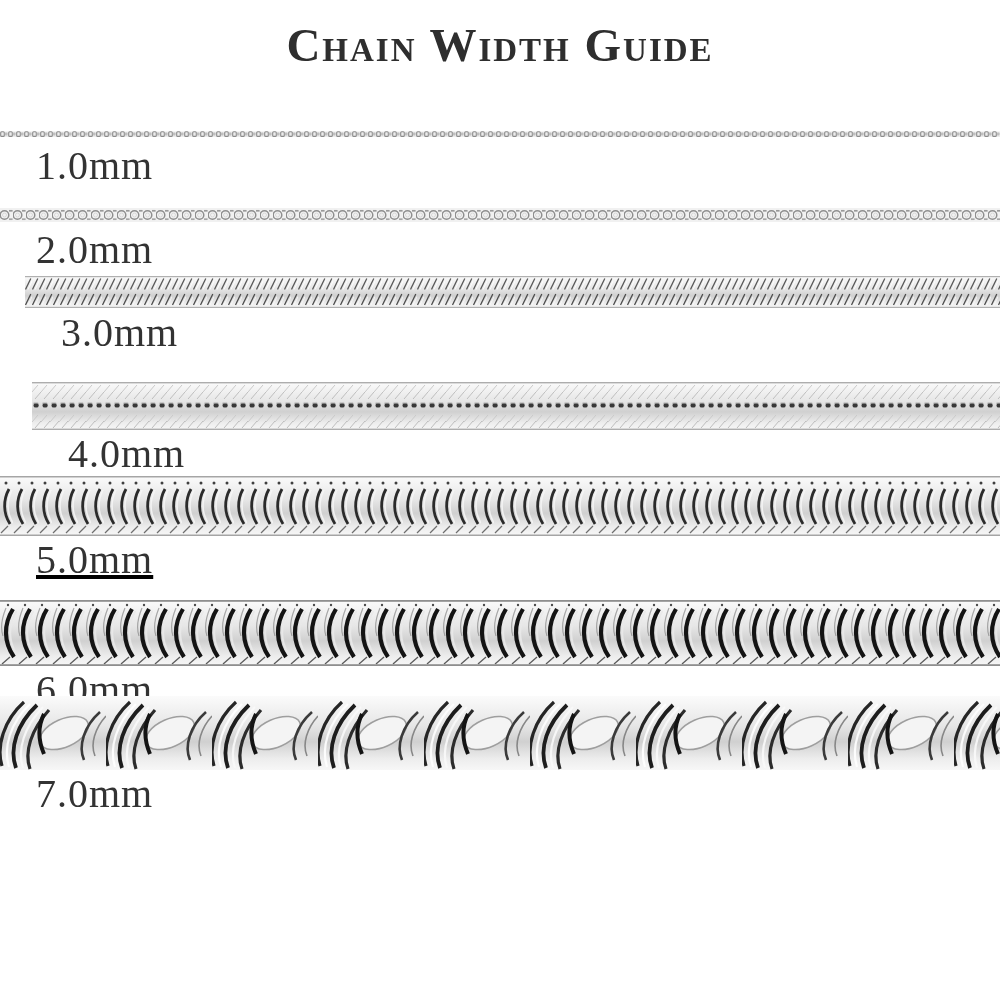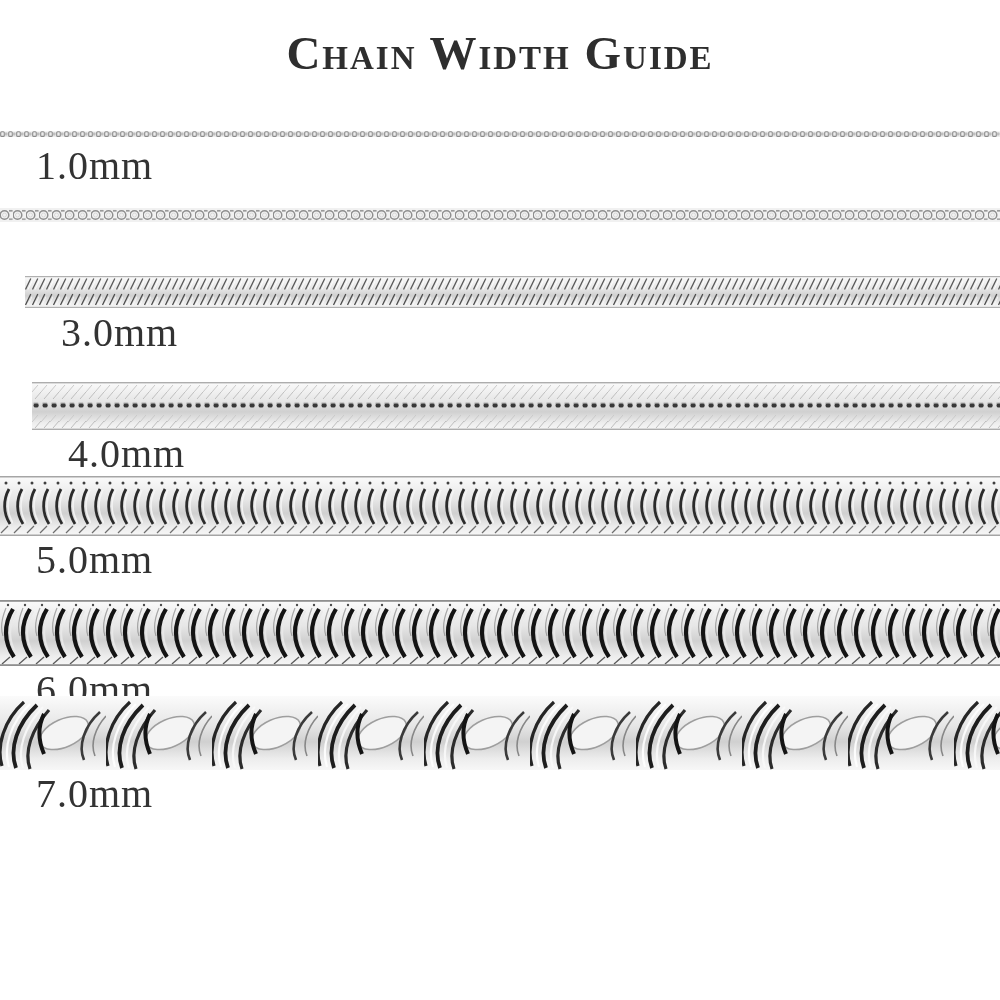--- a/index.html
+++ b/index.html
@@ -9,42 +9,42 @@
     height: 1000px;
     background: #ffffff;
     overflow: hidden;
     font-family: "Liberation Serif", "DejaVu Serif", serif;
   }
   .title {
     position: absolute;
     top: 14px;
     left: 0;
     right: 0;
-    margin: 12px;
+    margin: 4px;
     text-align: center;
     font-size: 47px;
     font-weight: 600;
     font-variant: small-caps;
     letter-spacing: 2px;
     color: #2e2e2e;
   }
   .row { position: absolute; left: 0; width: 1000px; }
   .row .chain { display: block; width: 1000px; }
   .size-label {
     margin: 4px 0 0 36px;
     font-size: 40px;
     line-height: 1;
     letter-spacing: 1px;
     color: #333333;
   }
   .r1 { top: 126px; }
   .r2 { top: 204px; }
   .r3 { top: 275px; padding-left: 25px; }
   .r4 { top: 382px; padding-left: 32px; }
-  .r5 { top: 476px; }
+  .r5 { top: 476px; text-decoration: underline; }
   .r6 { top: 600px; text-decoration: underline; }
   .r7 { top: 696px; }
   .r8 { top: 846px; }
   .defs-holder { position: absolute; width: 0; height: 0; overflow: hidden; }
 </style>
 </head>
 <body>
 
 <div class="page">
 
@@ -131,20 +131,21 @@
       <rect width="1000" height="16" fill="url(#patBox)"></rect>
     </svg>
     <div class="size-label">1.0mm</div>
   </div>
 
   <div class="row r2">
     <svg class="chain" height="22">
       <rect y="4" width="1000" height="14" fill="#f1f1f1"></rect>
       <rect width="1000" height="22" fill="url(#patRolo)"></rect>
     </svg>
+    <div class="size-label">2.0mm</div>
   </div>
 
   <div class="row r3">
     <svg class="chain" height="34">
       <rect y="1" width="1000" height="32" fill="url(#gBand)"></rect>
       <rect y="1" width="1000" height="32" fill="url(#patSnake3)"></rect>
       <rect y="1" width="1000" height="1.2" fill="#b0b0b0"></rect>
       <rect y="31.8" width="1000" height="1.2" fill="#b0b0b0"></rect>
     </svg>
     <div class="size-label">3.0mm</div>

